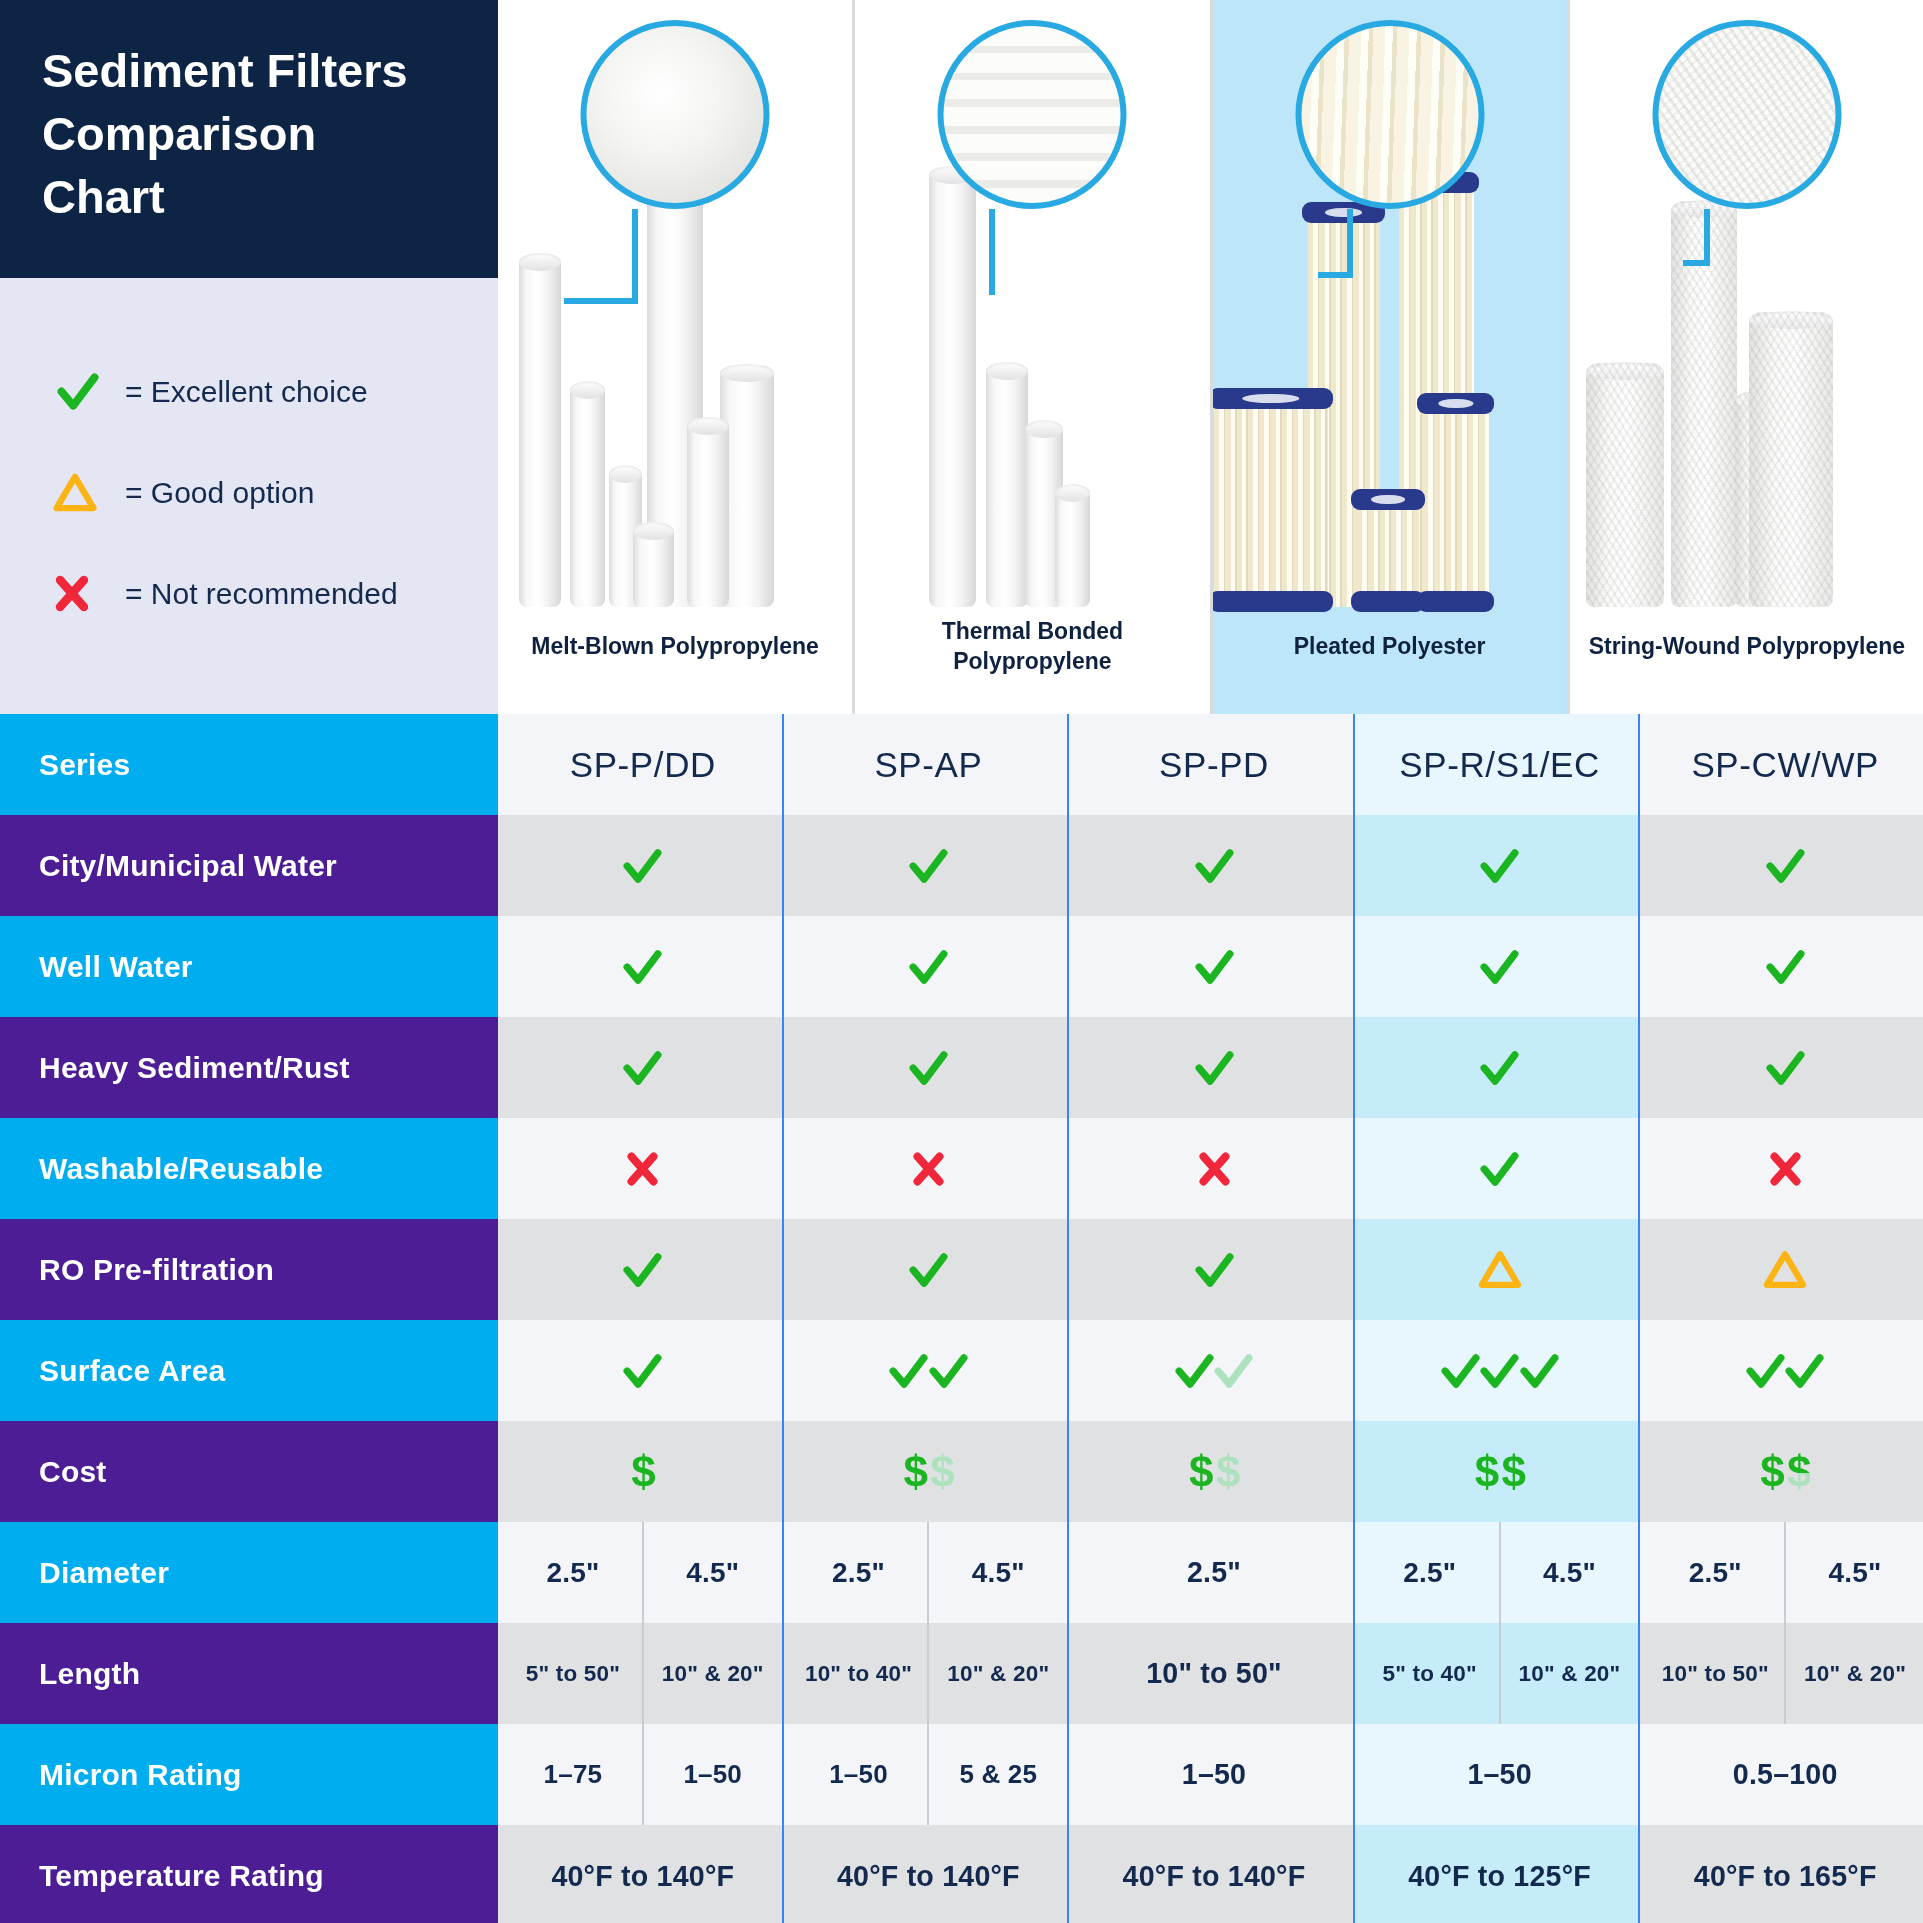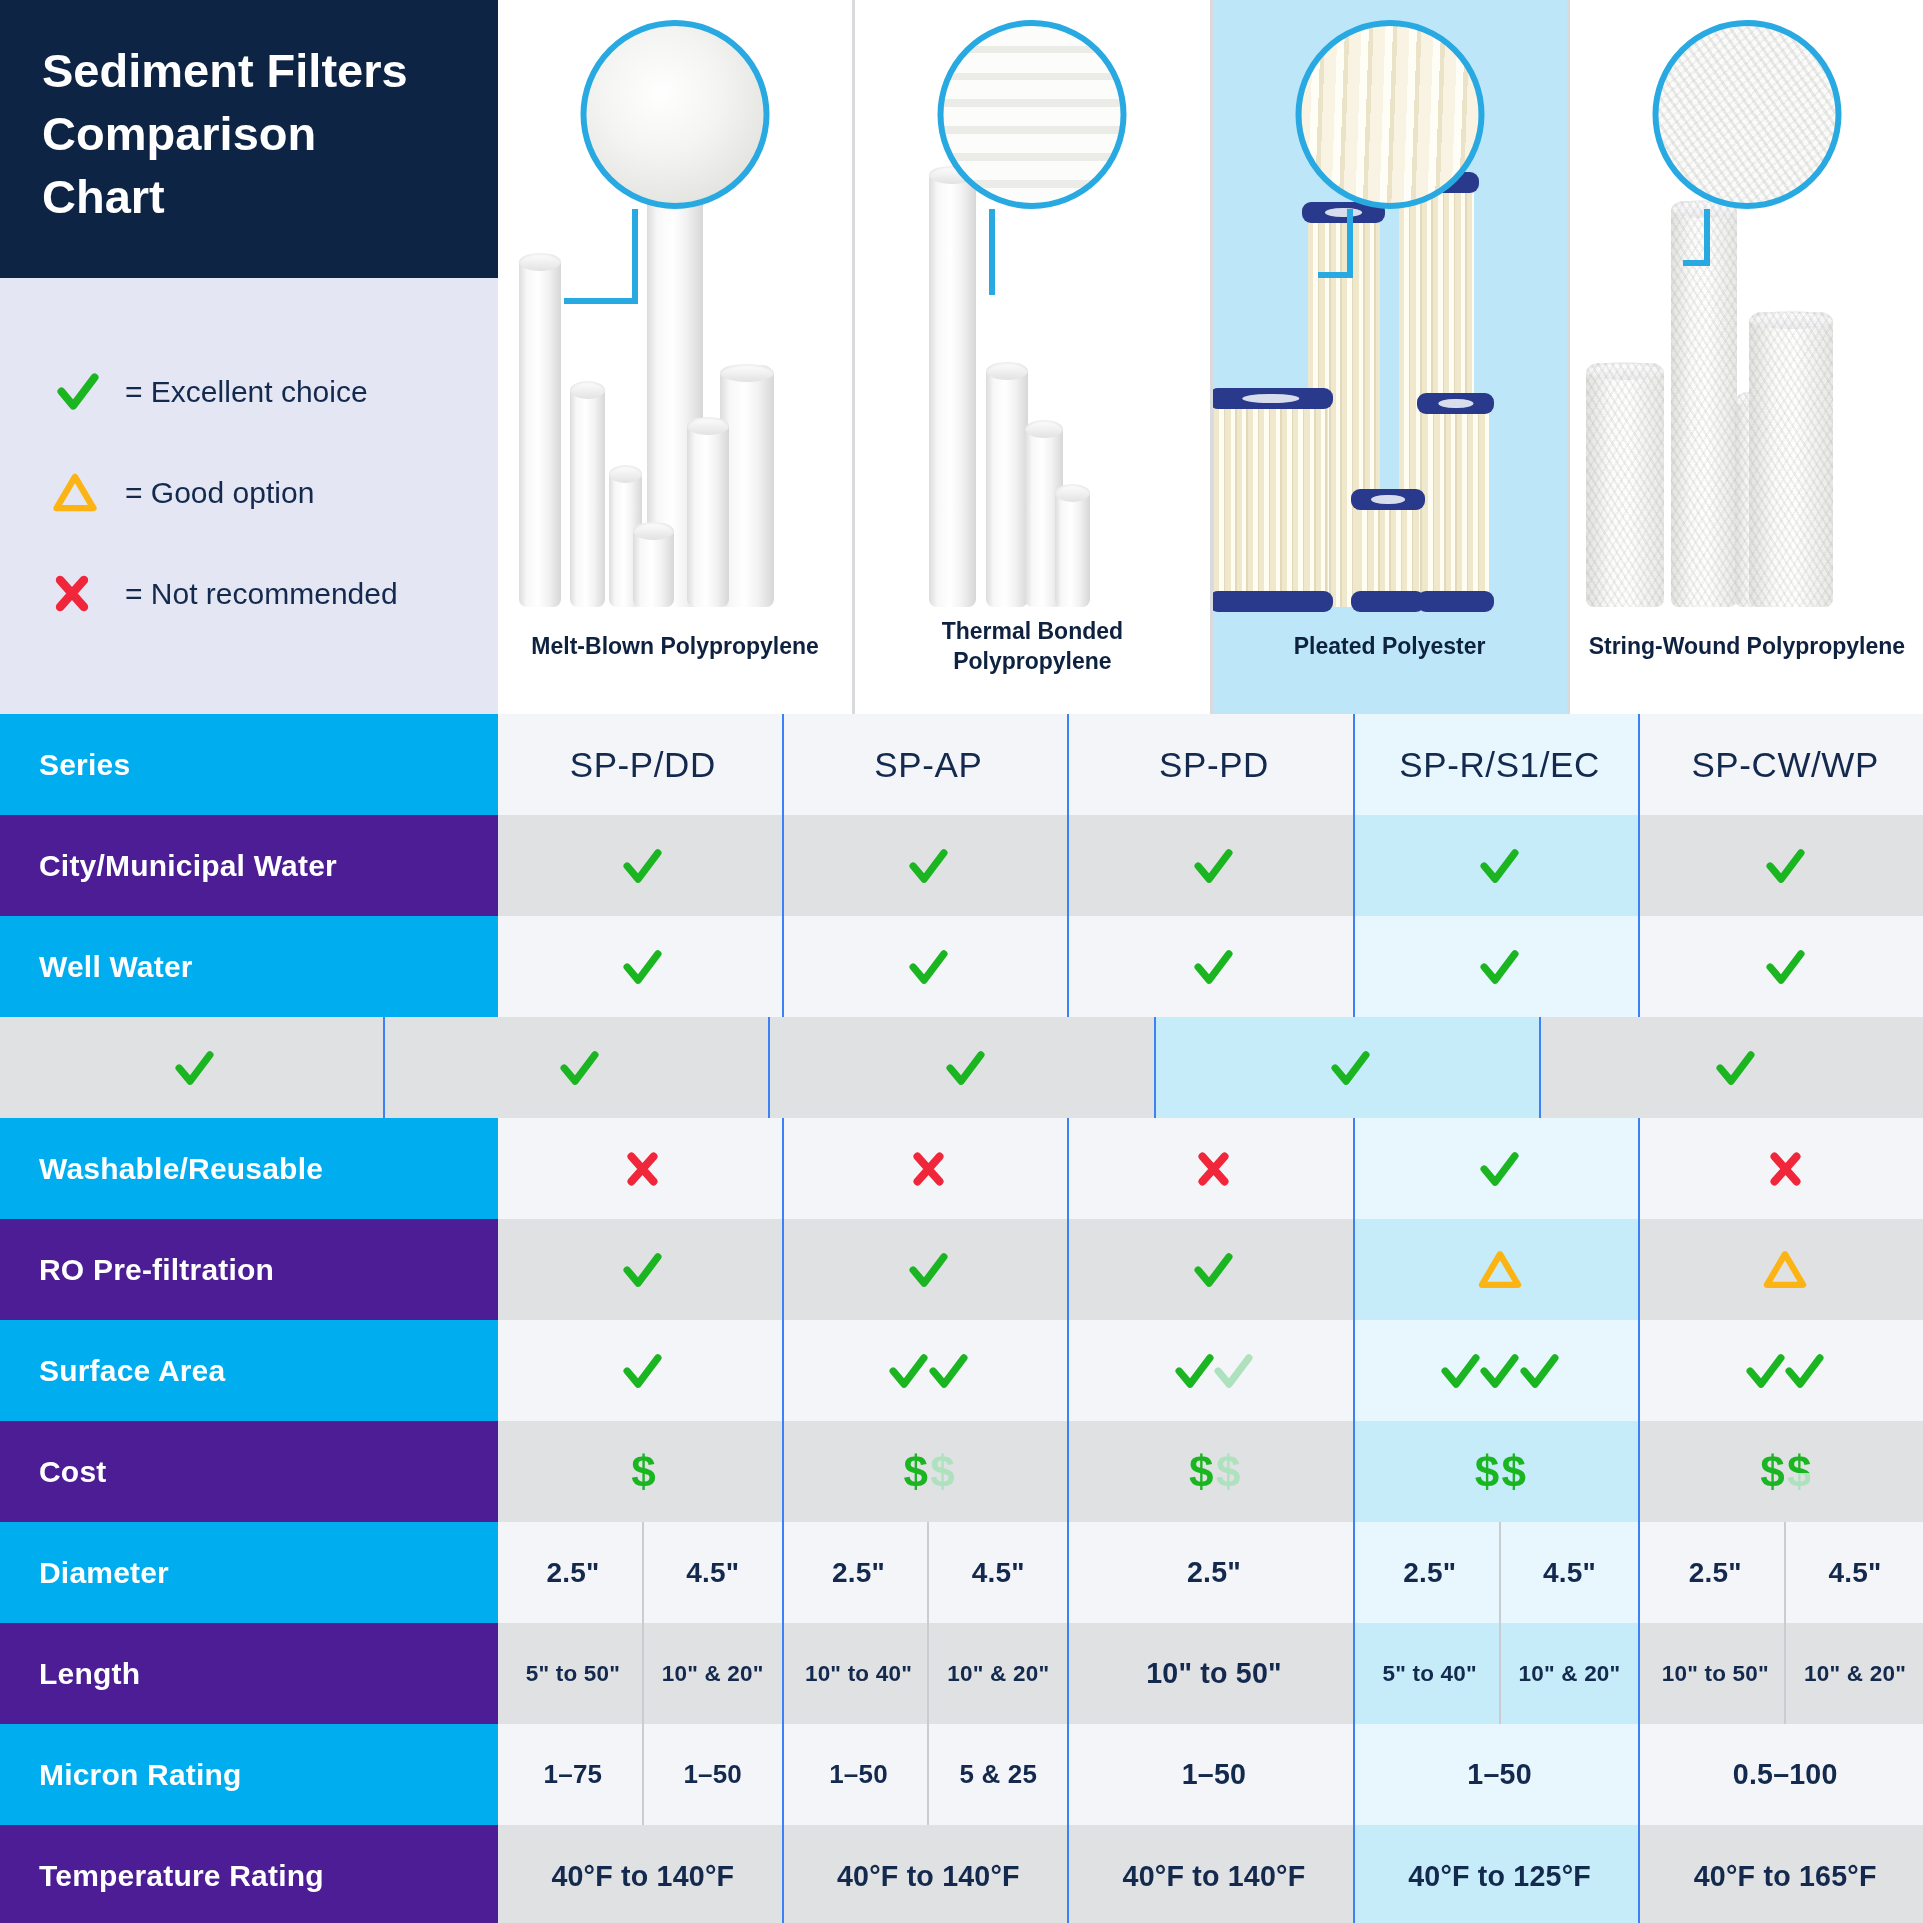--- a/index.html
+++ b/index.html
@@ -52,21 +52,21 @@
        background:repeating-linear-gradient(58deg,rgba(140,140,135,0.13) 0 2.3px,transparent 2.3px 6px),
                   repeating-linear-gradient(-58deg,rgba(140,140,135,0.09) 0 2.3px,transparent 2.3px 6.8px);}
   .cap{position:absolute;left:-5.3px;right:-5.3px;height:21px;border-radius:9px;z-index:2;}
   .cap.t{top:-6.8px;} .cap.b{bottom:-4.5px;}
   .cap.navy{background:#293a8c;} .cap.blue{background:#1d70ba;} .cap.green{background:#1e7b41;}
   .cap.hole::after{content:'';position:absolute;left:50%;top:5.3px;transform:translateX(-50%);
        width:46%;height:9.8px;border-radius:50%;background:rgba(235,240,248,0.9);}
 
   
   .table{position:absolute;left:0;top:714px;width:1924px;}
-  .trow{display:flex;height:101px;}
+  .trow{display:flex;height:101px;justify-content:center;}
   .trow:last-child{height:102px;}
   .rlabel{flex:0 0 498px;display:flex;align-items:center;padding-left:39px;box-sizing:border-box;
           color:#ffffff;font-size:30px;font-weight:700;letter-spacing:0.2px;}
   .trow.light .rlabel{background:#00aeef;}
   .trow.dark  .rlabel{background:#4c1d95;}
   .cell{flex:1 1 0;display:flex;align-items:center;justify-content:center;box-sizing:border-box;padding-left:6px;}
   .trow.light .cell{background:#f4f5f8;}
   .trow.dark  .cell{background:#e0e1e3;}
   .cell.bl{border-left:2px solid #3b82f6;}
   .trow.light .cell.hl{background:#e8f6fd;}
@@ -282,20 +282,21 @@
         </div>
         <div class="cell bl">
           <div class="icons">
             <svg class="ic-check" width="47" height="38" viewBox="0 0 60 52">
               <path d="M9 26 L24 44 L51 8" fill="none" stroke="currentColor" stroke-width="10" stroke-linecap="round" stroke-linejoin="round"></path>
             </svg>
           </div>
         </div>
       </div>
       <div class="trow r3 dark">
+        <div class="rlabel">Heavy Sediment/Rust</div>
         <div class="cell">
           <div class="icons">
             <svg class="ic-check" width="47" height="38" viewBox="0 0 60 52">
               <path d="M9 26 L24 44 L51 8" fill="none" stroke="currentColor" stroke-width="10" stroke-linecap="round" stroke-linejoin="round"></path>
             </svg>
           </div>
         </div>
         <div class="cell bl">
           <div class="icons">
             <svg class="ic-check" width="47" height="38" viewBox="0 0 60 52">

